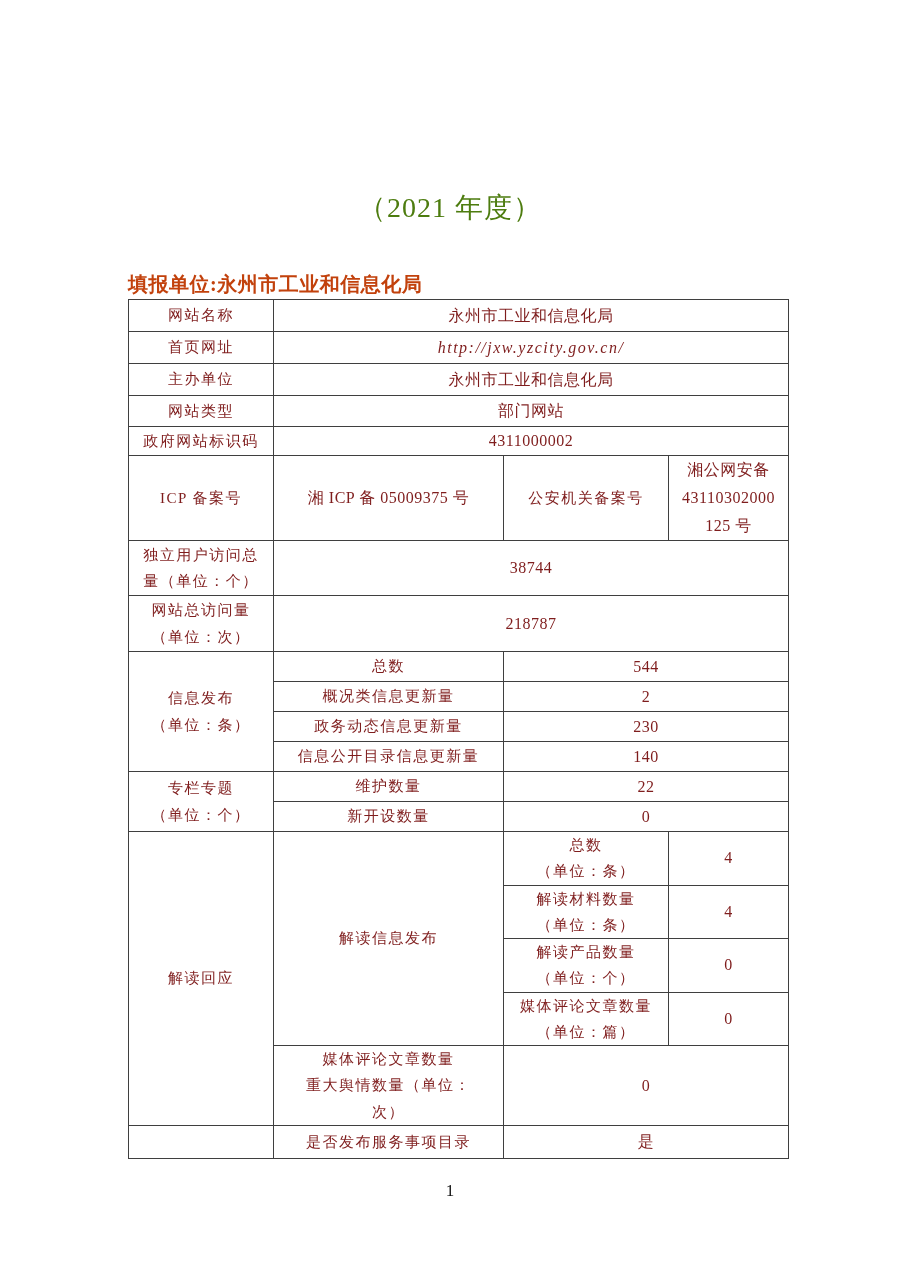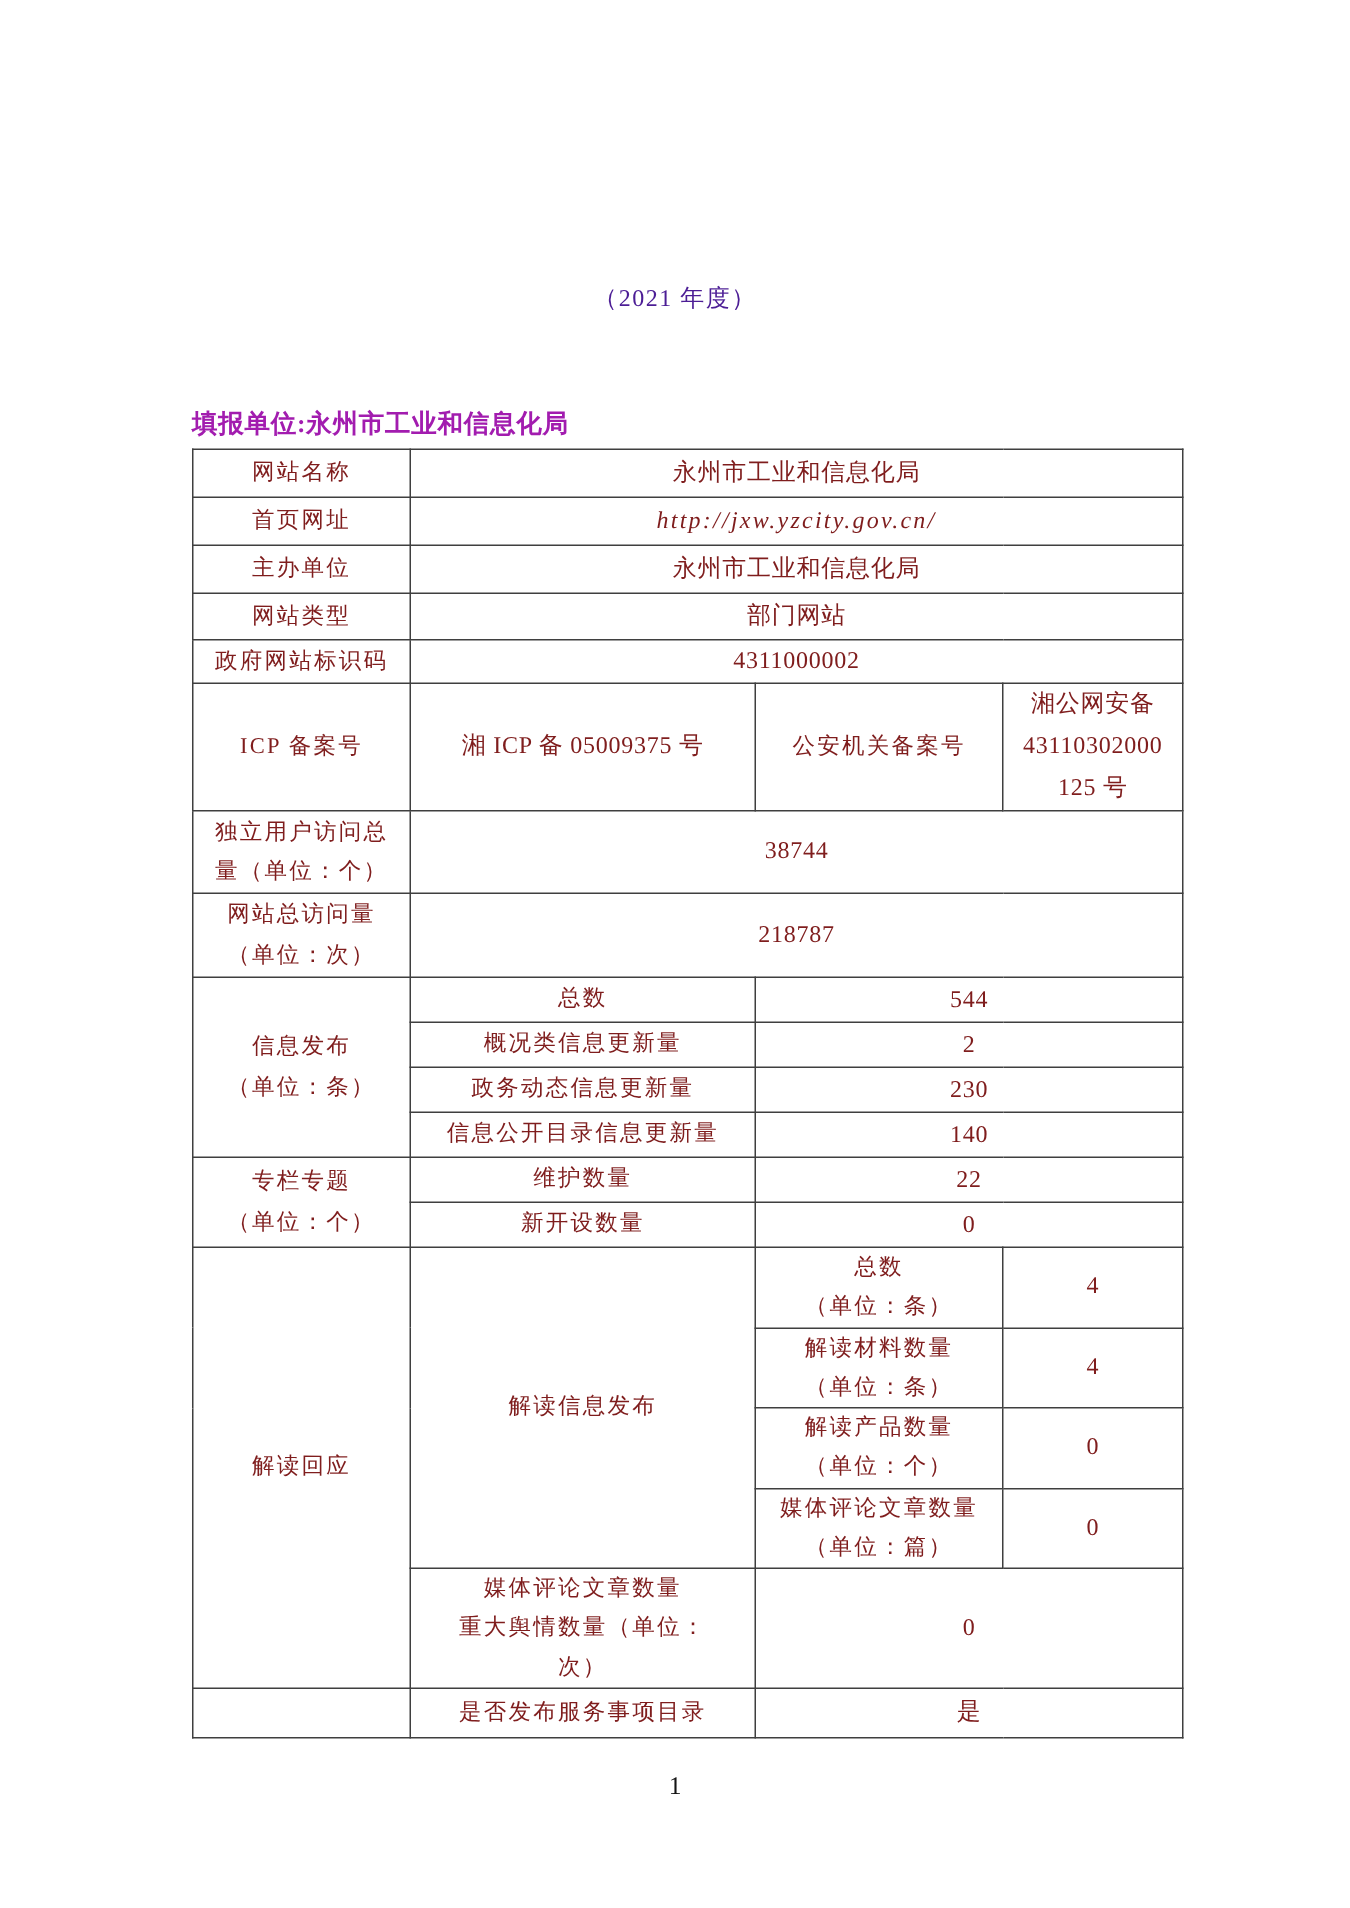--- a/index.html
+++ b/index.html
@@ -16,26 +16,26 @@
   .doc-title {
     position: absolute; top: 114px; left: 0; width: 900px;
     text-align: center;
     font-family: "Liberation Sans", "DejaVu Sans", sans-serif;
     font-weight: 700; font-size: 36px; letter-spacing: 1px;
     color: #0a0a0a;
   }
   .doc-subtitle {
     position: absolute; top: 189px; left: 0; width: 900px;
     text-align: center;
-    font-size: 16px; letter-spacing: 1px; color: #4c1d95;
+    font-size: 28px; letter-spacing: 1px; color: #4d7c0f;
   }
   .report-unit {
     position: absolute; top: 271px; left: 128px;
     font-family: Liberation Serif, serif;
-    font-weight: 700; font-size: 17px; color: #a21caf;
+    font-weight: 700; font-size: 20px; color: #c2410c;
     letter-spacing: 0.5px;
   }
 
   table.report {
     position: absolute; top: 299px; left: 128px;
     width: 660px;
     border-collapse: collapse;
     table-layout: fixed;
   }
   table.report col.c1 { width: 145px; }

